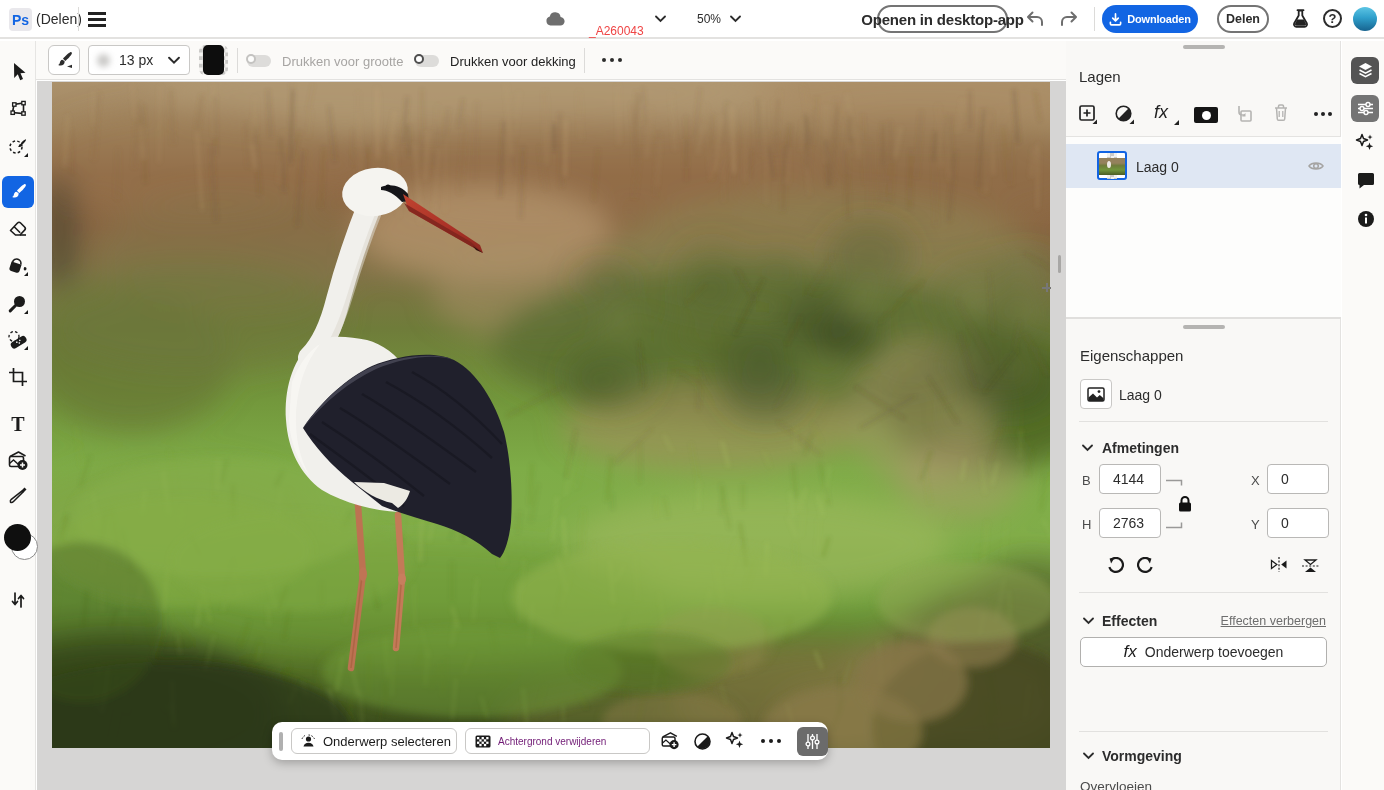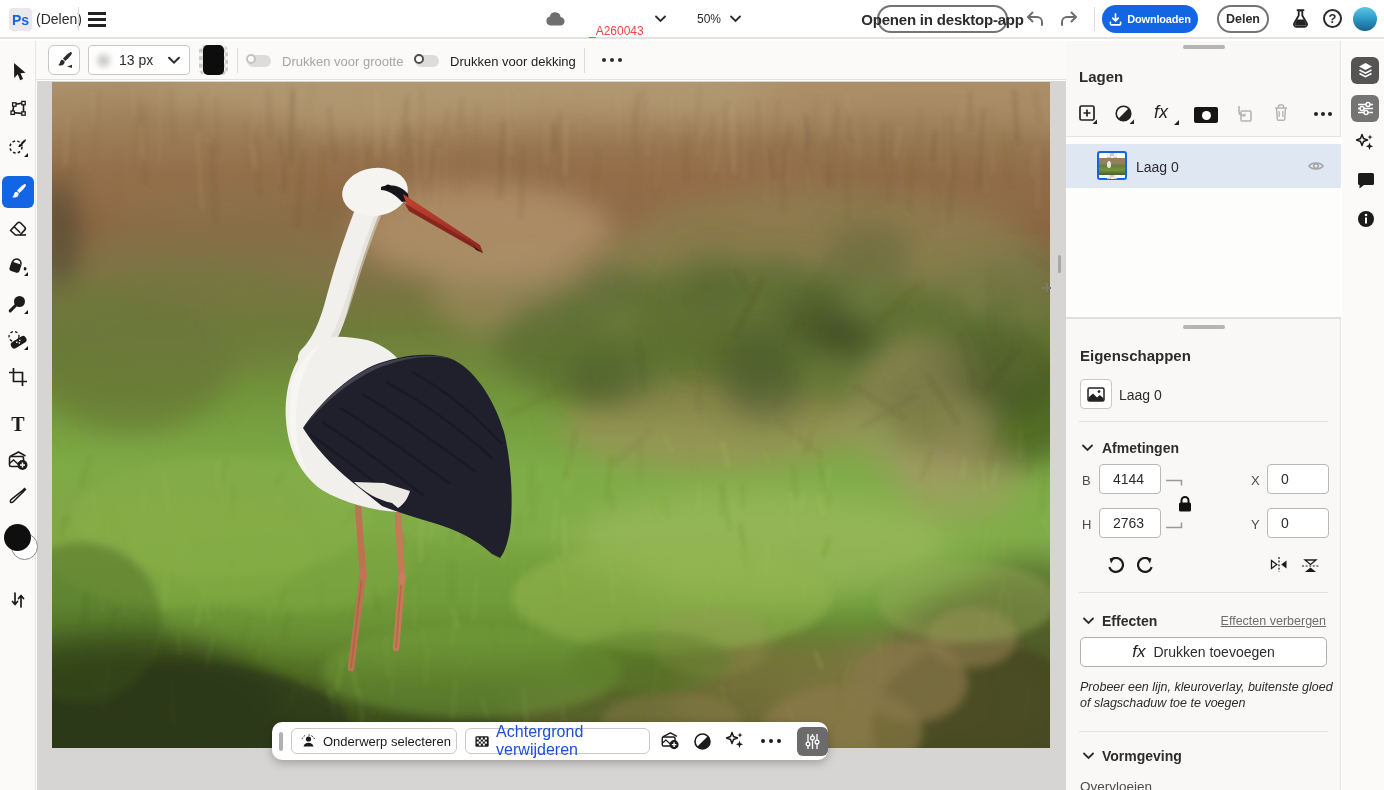--- a/index.html
+++ b/index.html
@@ -6,21 +6,21 @@
 .abs{position:absolute}
 #topbar{position:absolute;left:0;top:0;width:1384px;height:39px;background:#fff;border-bottom:2px solid #e3e2e0;z-index:30}
 #optbar{position:absolute;left:36px;top:41px;width:1030px;height:39px;background:#fbfaf8;border-bottom:1px solid #e3e2e0;z-index:20}
 #ltools{position:absolute;left:0;top:41px;width:36px;height:749px;background:#fbfaf8;border-right:1px solid #e6e5e3;z-index:25}
 #canvas{position:absolute;left:37px;top:81px;width:1029px;height:709px;background:#d6d5d4;z-index:1}
 #rpanel{position:absolute;left:1066px;top:41px;width:275px;height:749px;background:#f9f8f6;border-right:1px solid #e3e2e0;z-index:10}
 #rstrip{position:absolute;left:1342px;top:41px;width:42px;height:749px;background:#fbfaf8;z-index:10}
 .pill{display:inline-flex;align-items:center;justify-content:center;white-space:nowrap;border:2px solid #747474;border-radius:15px;height:28px;font-weight:bold;font-size:13px;color:#2c2c2c;background:#fff}
 .sep{position:absolute;width:1px;background:#dcdbd9}
 .tool{position:absolute;left:2px;width:32px;height:32px;display:flex;align-items:center;justify-content:center}
-.panelhead{font-size:15px;font-weight:bold;color:#2c2c2c}
+.panelhead{font-size:15px;font-weight:normal;color:#2c2c2c}
 .secthead{font-size:14px;font-weight:bold;color:#2c2c2c}
 .inputbox{position:absolute;width:62px;height:30px;border:1px solid #b9b8b6;border-radius:4px;background:#fff;font-size:14px;color:#2c2c2c;display:flex;align-items:center;padding-left:13px}
 .ghandle{position:absolute;left:117px;width:42px;height:4px;border-radius:2px;background:#b5b4b2}
 .hr{position:absolute;left:13px;width:249px;height:1px;background:#e2e1df}
 </style></head>
 <body>
 <div id="topbar">
   <div class="abs" style="left:9px;top:8px;width:23px;height:23px;background:#e9e8ec;border-radius:4px;display:flex;align-items:center;justify-content:center;font-weight:bold;font-size:14px;color:#1265e3">Ps</div>
   <div class="abs" style="left:36px;top:11px;font-size:14px;color:#2c2c2c">(Delen)</div>
   <div class="sep" style="left:78px;top:7px;height:24px"></div>
@@ -789,21 +789,21 @@
             <rect x="11.2" y="2" width="2.3" height="2.3"></rect>
             <rect x="4.3" y="4.3" width="2.3" height="2.3"></rect>
             <rect x="8.9" y="4.3" width="2.3" height="2.3"></rect>
             <rect x="2" y="6.6" width="2.3" height="2.3"></rect>
             <rect x="6.6" y="6.6" width="2.3" height="2.3"></rect>
             <rect x="11.2" y="6.6" width="2.3" height="2.3"></rect>
             <rect x="4.3" y="8.9" width="2.3" height="2.3"></rect>
             <rect x="8.9" y="8.9" width="2.3" height="2.3"></rect>
           </g>
         </svg>
-    <span style="font-size:16px;color:#1d4ed8">Achtergrond verwijderen</span>
+    <span style="font-size:10px;color:#701a75">Achtergrond verwijderen</span>
   </div>
   <svg class="abs" style="left:388px;top:9px" width="20" height="20" viewBox="0 0 22 22">
         <path d="M3 6.5L11.5 2l7 4" fill="none" stroke="#1b1b1b" stroke-width="1.6" stroke-linejoin="round"></path>
         <rect x="2.5" y="6.5" width="14" height="10" rx="1.5" fill="none" stroke="#1b1b1b" stroke-width="1.6"></rect>
         <path d="M2.5 13.5l4-3.5 4.5 4 3-2.5 2.5 2" fill="none" stroke="#1b1b1b" stroke-width="1.4"></path>
         <circle cx="15.5" cy="15" r="5" fill="#1b1b1b"></circle>
         <path d="M15.5 12.5v5M13 15h5" stroke="#fff" stroke-width="1.5"></path>
       </svg>
   <svg class="abs" style="left:422px;top:11px" width="17" height="17" viewBox="0 0 17 17">
         <circle cx="8.5" cy="8.5" r="7.5" fill="none" stroke="#1b1b1b" stroke-width="1.6"></circle>
@@ -932,23 +932,22 @@
       <path d="M3 14h11L8.5 9.5z" fill="#1b1b1b"></path>
     </svg>
   <div class="hr" style="top:551px"></div>
   <svg class="abs" style="left:17px;top:576px" width="11" height="8" viewBox="0 0 11 8">
       <path d="M1 1.5l4.5 4.5L10 1.5" fill="none" stroke="#2c2c2c" stroke-width="1.8" stroke-linecap="round"></path>
     </svg>
   <div class="abs secthead" style="left:36px;top:572px">Effecten</div>
   <div class="abs" style="right:14px;top:573px;font-size:12.5px;color:#6e6e6e;text-decoration:underline;white-space:nowrap">Effecten verbergen</div>
   <div class="abs" style="left:14px;top:596px;width:247px;height:30px;background:#fff;border:1px solid #b1b0ae;border-radius:5px;display:flex;align-items:center;justify-content:center">
     <span style="font-size:17px;font-style:italic;color:#1b1b1b;margin-right:8px">fx</span>
-    <span style="font-size:14px;color:#2c2c2c">Drukken toevoegen</span>
-  </div>
-  <div class="abs" style="left:14px;top:638px;width:256px;font-size:12.5px;font-style:italic;color:#2c2c2c;line-height:16px">Probeer een lijn, kleuroverlay, buitenste gloed of slagschaduw toe te voegen</div>
+    <span style="font-size:14px;color:#2c2c2c">Onderwerp toevoegen</span>
+  </div>
   <div class="hr" style="top:690px"></div>
   <svg class="abs" style="left:17px;top:711px" width="11" height="8" viewBox="0 0 11 8">
       <path d="M1 1.5l4.5 4.5L10 1.5" fill="none" stroke="#2c2c2c" stroke-width="1.8" stroke-linecap="round"></path>
     </svg>
   <div class="abs secthead" style="left:36px;top:707px">Vormgeving</div>
   <div class="abs" style="left:14px;top:738px;font-size:13.5px;color:#4b4b4b">Overvloeien</div>
 </div>
 <div id="rstrip">
   <div class="abs" style="left:9px;top:16px;width:28px;height:27px;background:#545454;border-radius:6px;display:flex;align-items:center;justify-content:center">
     <svg width="17" height="17" viewBox="0 0 17 17">

